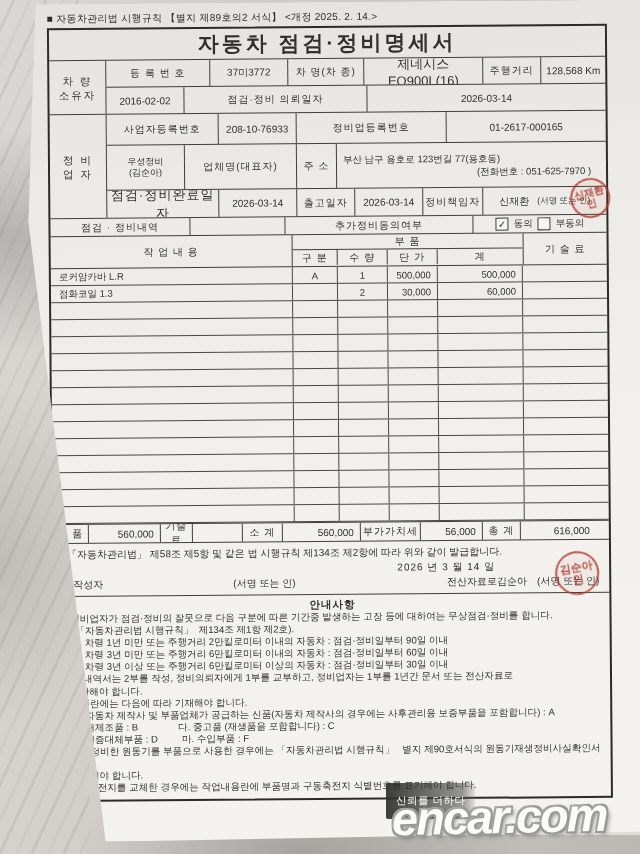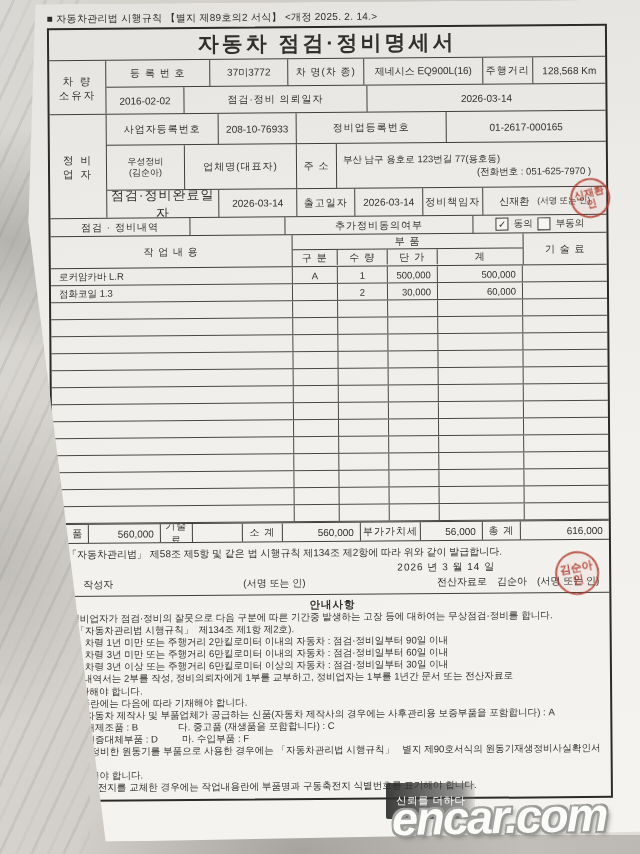--- a/index.html
+++ b/index.html
@@ -98,22 +98,22 @@
         <div class="sect">
           <div class="side">
             <span>차  량</span>
             <span>소유자</span>
           </div>
           <div class="rows">
             <div class="r h26">
               <div class="cell lab" style="width:104px">등 록 번 호</div>
               <div class="cell" style="width:78px">37미3772</div>
               <div class="cell lab" style="width:76px">차 명(차 종)</div>
-              <div class="cell" style="width:119px;font-size:10px">제네시스 EQ900L(16)</div>
-              <div class="cell lab" style="width:50px">주행거리</div>
+              <div class="cell" style="width:119px;font-size:13px">제네시스 EQ900L(16)</div>
+              <div class="cell lab" style="width:58px">주행거리</div>
               <div class="cell flex">128,568 Km</div>
             </div>
             <div class="r h26">
               <div class="cell" style="width:78px">2016-02-02</div>
               <div class="cell lab" style="width:183px">점검·정비 의뢰일자</div>
               <div class="cell flex">2026-03-14</div>
             </div>
           </div>
         </div>
 
@@ -320,31 +320,31 @@
         <div class="row h18" style="border-top:1px solid #413f3c">
           <div class="cell lab" style="width:36px">부  품</div>
           <div class="cell wnum" style="width:72px">560,000</div>
           <div class="cell lab" style="width:32px">기술료</div>
           <div class="cell" style="width:50px"></div>
           <div class="cell lab" style="width:40px">소  계</div>
           <div class="cell wnum" style="width:78px">560,000</div>
           <div class="cell lab" style="width:60px">부가가치세</div>
           <div class="cell wnum" style="width:62px">56,000</div>
           <div class="cell lab" style="width:38px">총  계</div>
-          <div class="cell flex wnum" style="padding-right:6px">616,000</div>
+          <div class="cell flex wnum" style="padding-right:19px">616,000</div>
         </div>
 
         <div class="iss">
           <div style="padding-left:8px">「자동차관리법」  제58조 제5항 및 같은 법 시행규칙 제134조 제2항에 따라 위와 같이 발급합니다.</div>
           <div class="iss-date">2026 년   3 월   14 일</div>
           <div class="iss-l3">
-            <span style="margin-left:24px">작성자</span>
+            <span style="margin-left:14px">작성자</span>
             <span style="margin-left:130px">(서명 또는 인)</span>
             <span style="margin-left:auto">전산자료로</span>
-            <span style="margin-left:10px">김순아</span>
+            <span style="margin-left:0">김순아</span>
             <span style="margin-left:10px;margin-right:4px">(서명 또는 인)</span>
           </div>
         </div>
 
         <div class="notice">
           <div class="notice-title">안내사항</div>
           <div class="note-line">1. 정비업자가 점검·정비의 잘못으로 다음 구분에 따른 기간중 발생하는 고장 등에 대하여는 무상점검·정비를 합니다.</div>
           <div class="note-line ind1">( 「자동차관리법 시행규칙」  제134조 제1항 제2호).</div>
           <div class="note-line ind1">가. 차령 1년 미만 또는 주행거리 2만킬로미터 이내의 자동차 : 점검·정비일부터 90일 이내</div>
           <div class="note-line ind1">나. 차령 3년 미만 또는 주행거리 6만킬로미터 이내의 자동차 : 점검·정비일부터 60일 이내</div>

